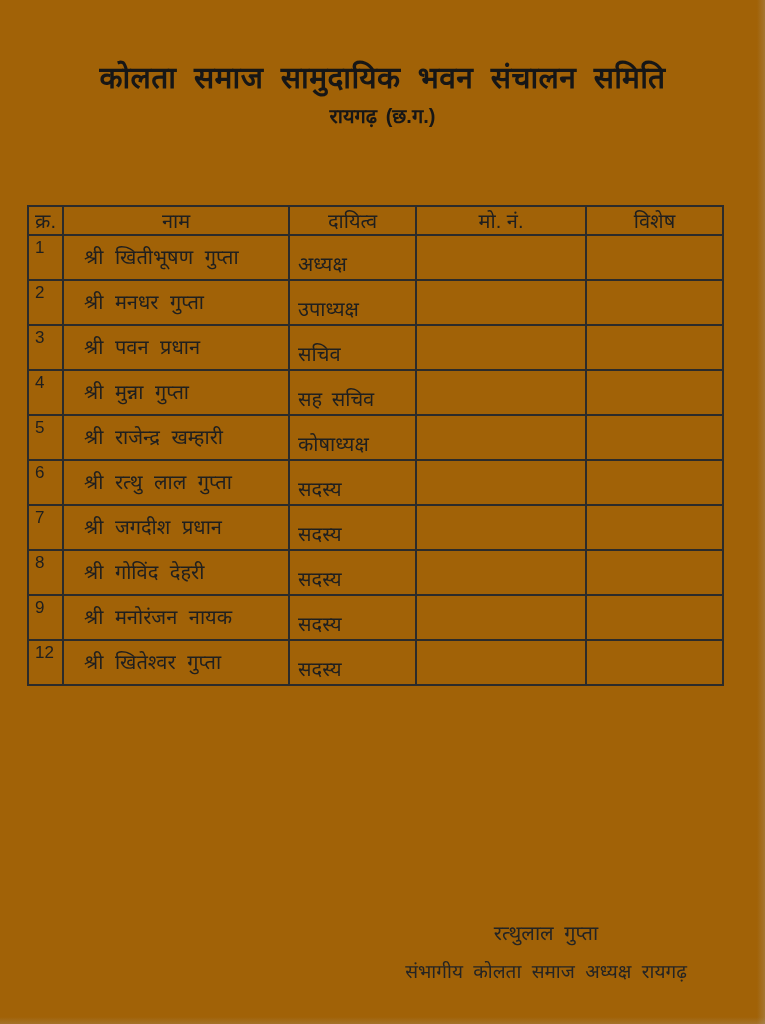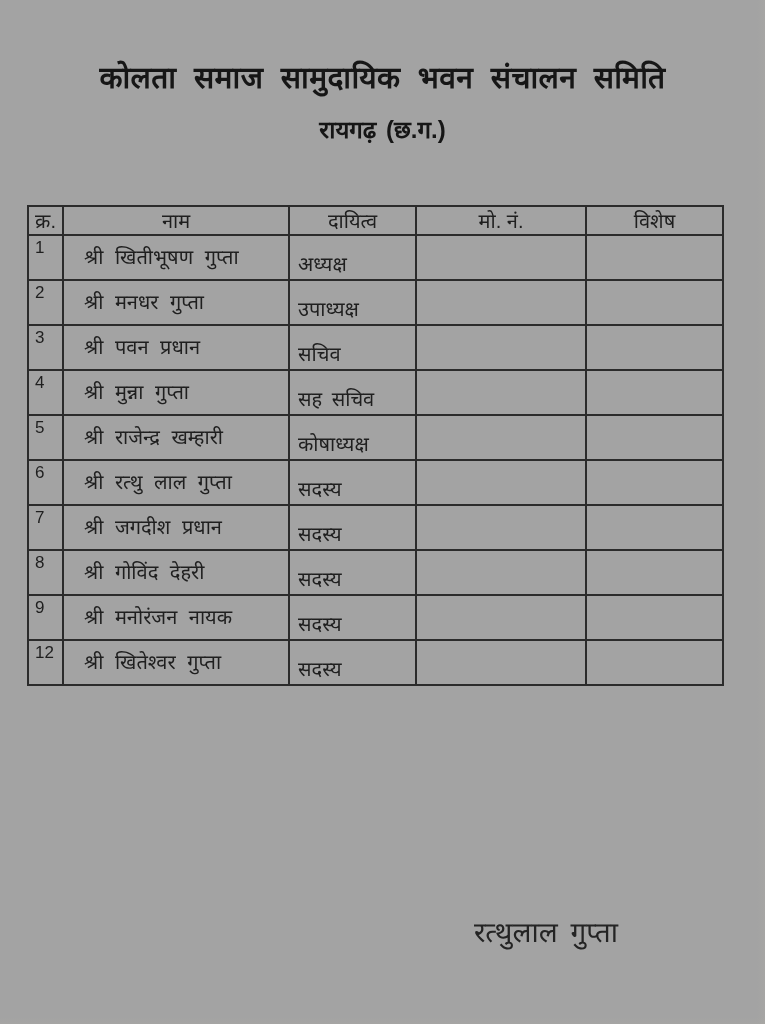--- a/index.html
+++ b/index.html
@@ -5,21 +5,21 @@
   html, body {
     margin: 0;
     padding: 0;
     background: #e8e6e2;
   }
   .page {
     position: relative;
     width: 765px;
     height: 1024px;
     margin: 0 auto;
-    background: #a3a3a3;
+    background: #a16207;
     overflow: hidden;
     font-family: "Liberation Sans", "DejaVu Sans", sans-serif;
     color: #1f1f1f;
   }
 
   
   .doc-title {
     position: absolute;
     top: 58px;
     left: 0;
@@ -28,23 +28,22 @@
     font-weight: 700;
     color: #161616;
   }
   .doc-title .line1 {
     font-size: 30px;
     line-height: 40px;
     word-spacing: 9px;
     letter-spacing: 0.3px;
   }
   .doc-title .line2 {
-    font-size: 24px;
+    font-size: 20px;
     line-height: 36px;
-    margin-top: 14px;
     word-spacing: 3px;
   }
 
   
   table.members {
     position: absolute;
     left: 27px;
     top: 205px;
     width: 695px;
     border-collapse: collapse;
@@ -87,21 +86,21 @@
   
   .signature {
     position: absolute;
     left: 400px;
     top: 920px;
     width: 292px;
     text-align: center;
     color: #242424;
   }
   .signature .sig-name {
-    font-size: 28px;
+    font-size: 20px;
     line-height: 26px;
     word-spacing: 5px;
   }
   .signature .sig-designation {
     font-size: 19px;
     line-height: 24px;
     margin-top: 14px;
     word-spacing: 5px;
   }
 
@@ -217,18 +216,19 @@
         <td class="c-name">श्री खितेश्वर गुप्ता</td>
         <td class="c-role">सदस्य</td>
         <td class="c-mobile"></td>
         <td class="c-special"></td>
       </tr>
     </tbody>
   </table>
 
   <div class="signature">
     <div class="sig-name">रत्थुलाल गुप्ता</div>
+    <div class="sig-designation">संभागीय कोलता समाज अध्यक्ष रायगढ़</div>
   </div>
 
   <div class="scan-edge-right"></div>
   <div class="scan-edge-bottom"></div>
 
 </div>
 
 </body></html>

